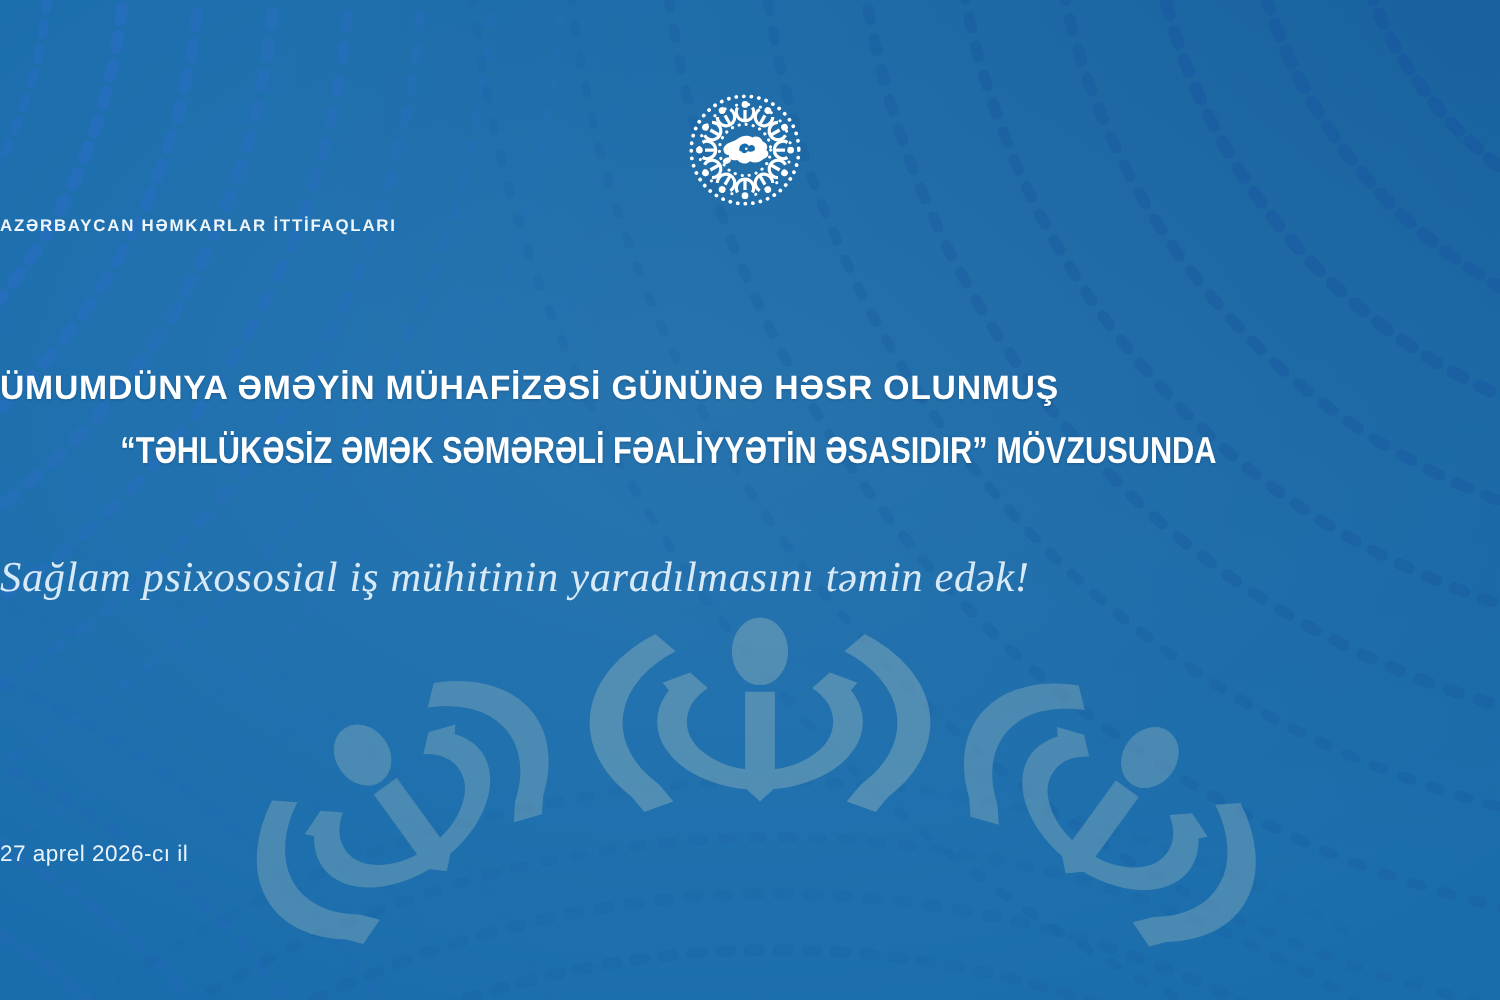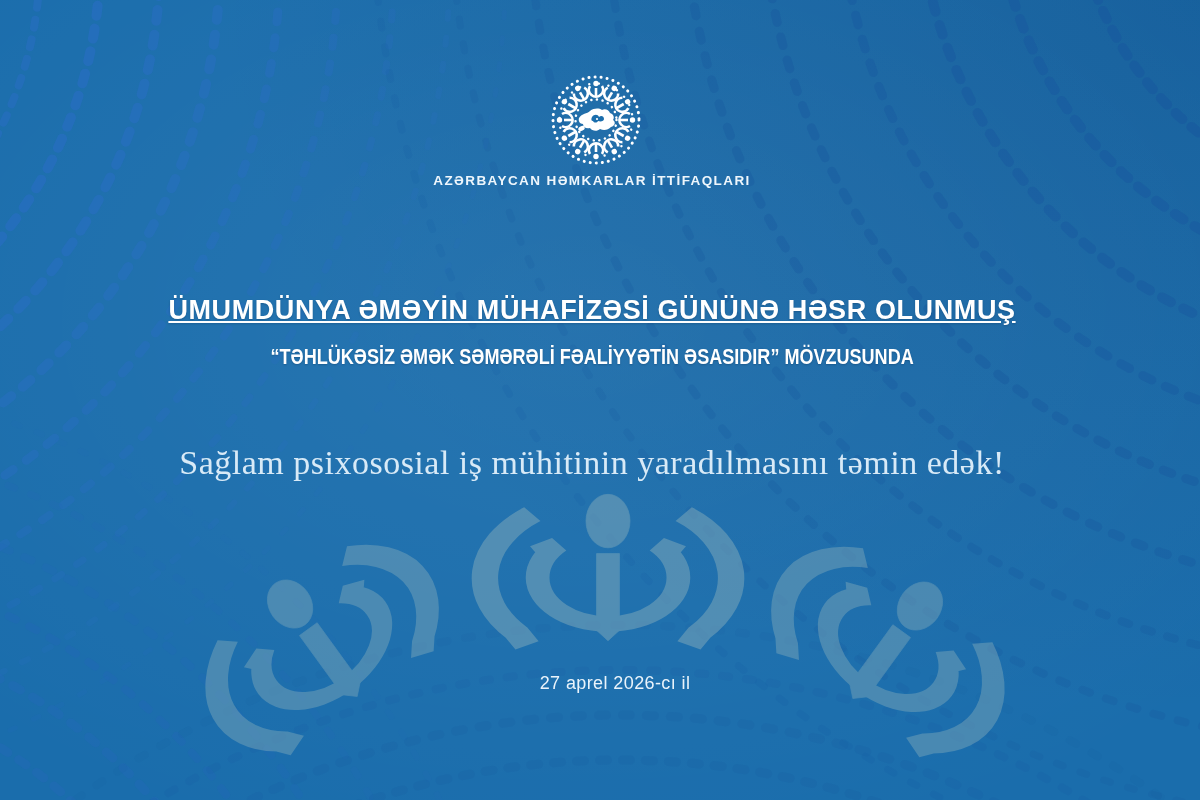--- a/index.html
+++ b/index.html
@@ -7,34 +7,34 @@
     position:relative;
     width:1200px;height:800px;
     overflow:hidden;
     background:
       radial-gradient(1400px 900px at 48% 40%, rgba(255,255,255,0.06), rgba(255,255,255,0) 62%),
       radial-gradient(1800px 1300px at 100% 0%, rgba(8,40,90,0.18), rgba(8,40,90,0) 55%),
       #1a6dac;
     font-family:"Liberation Sans", sans-serif;
   }
   #bg-svg, #figures-svg{position:absolute;left:0;top:0;width:1200px;height:800px;}
-  .col{position:absolute;left:0;right:16px;text-align:center;color:#ffffff;}
+  .col{position:absolute;left:0;right:16px;color:#ffffff;}
   #emblem-svg{position:absolute;left:534px;top:58px;width:124px;height:124px;}
   .org-line{font-size:13.5px;font-weight:bold;letter-spacing:1.4px;color:#eef6fc;line-height:18px;}
   #org-block{top:172px;}
   #title-line1{top:295px;font-size:27px;font-weight:bold;letter-spacing:0.6px;
-    text-shadow:0 1px 2px rgba(0,30,60,0.25);text-decoration:underline;}
-  #title-line2{top:344px;font-size:22px;font-weight:bold;white-space:nowrap;}
+    text-shadow:0 1px 2px rgba(0,30,60,0.25);}
+  #title-line2{top:344px;font-size:30px;font-weight:bold;white-space:nowrap;}
   #title-line2 .condensed{display:inline-block;transform:scaleX(0.82);transform-origin:50% 50%;
     letter-spacing:0px;text-shadow:0 1px 2px rgba(0,30,60,0.25);}
   #title-line3{top:393px;font-size:27px;font-weight:bold;letter-spacing:1.5px;
     text-shadow:0 1px 2px rgba(0,30,60,0.25);}
-  #slogan{top:444px;font-size:34px;
+  #slogan{top:444px;font-size:34px;font-style:italic;
     font-family:"Liberation Serif", serif;color:#d8eaf7;letter-spacing:0.5px;}
-  #date-line{top:673px;font-size:18px;color:#e9f3fb;letter-spacing:0.4px;margin-left:46px;}
+  #date-line{top:673px;font-size:18px;color:#e9f3fb;letter-spacing:0.4px;}
 </style>
 </head>
 <body>
 
 <div id="poster">
 
   <svg id="bg-svg" viewBox="0 0 1200 800" aria-hidden="true">
 
     <g stroke="#2a6ec6" fill="none" stroke-linecap="round">
       <circle cx="-340" cy="-40" r="380" stroke-width="8" stroke-dasharray="8 12" opacity="0.50"></circle>

